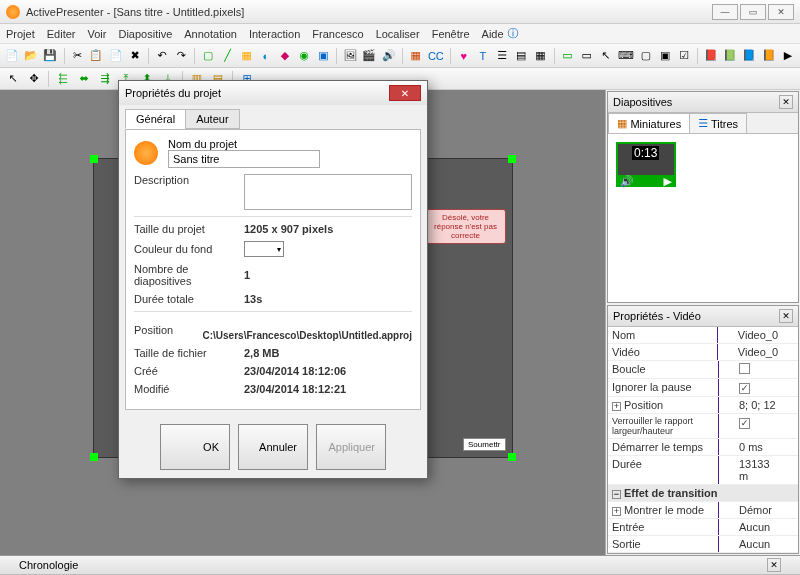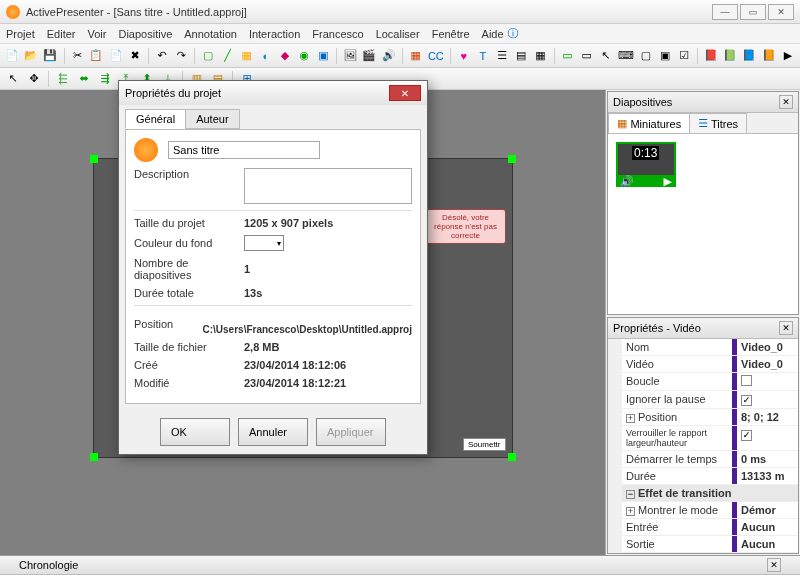--- a/index.html
+++ b/index.html
@@ -26,24 +26,24 @@
 .panel { border:1px solid #999; margin:1px; display:flex; flex-direction:column; }
 .panel-header { background:linear-gradient(#f4f4f4,#e0e0e0); padding:3px 5px; display:flex; align-items:center; justify-content:space-between; border-bottom:1px solid #bbb; }
 .panel-header .x { width:14px; height:14px; border:1px solid #aaa; text-align:center; line-height:12px; font-size:9px; }
 .tabs { display:flex; background:#f0f0f0; border-bottom:1px solid #bbb; }
 .tab { padding:3px 8px; border:1px solid #bbb; border-bottom:none; margin-right:-1px; background:#f4f4f4; display:flex; align-items:center; gap:3px; }
 .tab.active { background:#fff; }
 .thumb-area { flex:1; background:#fff; padding:8px; }
 .thumb { width:60px; height:45px; border:2px solid #0a0; background:#444; position:relative; }
 .thumb-time { position:absolute; top:2px; left:14px; background:#000; color:#fff; font-size:12px; padding:0 2px; }
 .thumb-ctrl { position:absolute; bottom:0; left:0; right:0; height:10px; background:#0a0; display:flex; justify-content:space-between; padding:0 2px; font-size:8px; color:#fff;}
-.prop-grid { background:#fff; font-size:10px; overflow:auto; flex:1;margin-left:14px; }
+.prop-grid { background:#fff; font-size:10px; overflow:auto; flex:1; }
 .prop-row { display:flex; border-bottom:1px solid #eee; }
 .prop-row .k { width:110px; padding:2px 4px; color:#333; }
-.prop-row .v { flex:1; padding:2px 4px; color:#333; border-left:5px solid #4c1d95;font-weight:bold; }
+.prop-row .v { flex:1; padding:2px 20px; color:#333; border-left:1px solid #4c1d95; }
 .prop-row.section { background:#e8e8e8; font-weight:bold; }
 .prop-row.section .k { width:100%; }
 .exp { display:inline-block; width:9px; height:9px; border:1px solid #888; text-align:center; line-height:7px; font-size:9px; margin-right:3px; }
 .chk { width:11px; height:11px; border:1px solid #888; display:inline-block; background:#fff; text-align:center; line-height:9px; font-size:9px;}
 .timeline-section { height:150px; border-top:1px solid #999; display:flex; flex-direction:column; background:#f0f0f0;}
 .tl-header { background:linear-gradient(#f4f4f4,#e0e0e0); padding:2px 19px; display:flex; justify-content:space-between; align-items:center; border-bottom:1px solid #bbb;}
 
 .dialog { position:absolute; left:118px; top:80px; width:310px; background:#f0f0f0; border:1px solid #666; box-shadow:3px 3px 12px rgba(0,0,0,.4); z-index:100;}
 .dlg-title { height:24px; background:linear-gradient(#fdfdfd,#e4e4e4); display:flex; align-items:center; padding:0 6px; }
 .dlg-title span { flex:1; }
@@ -53,30 +53,30 @@
 .dlg-tab.active { background:#fff; border-bottom-color:#fff;}
 .dlg-body { background:#fff; margin:0 6px 6px; border:1px solid #bbb; padding:8px; }
 .dlg-row { display:flex; margin-bottom:6px; align-items:center; }
 .dlg-row .lbl { width:110px; color:#333; }
 .dlg-row .val { flex:1; color:#333;font-weight:bold; }
 .dlg-input { flex:1; border:1px solid #aaa; padding:2px 4px; background:#fff; }
 .dlg-logo { width:24px; height:24px; background:radial-gradient(circle,#ffb347,#ff7a00); border-radius:50%; margin-right:10px;}
 .dlg-color { width:40px; height:16px; border:1px solid #888; background:#fff; display:flex; align-items:center;}
 .dlg-color::after{content:"▾"; margin-left:auto; padding:0 2px; font-size:8px;}
 .dlg-buttons { display:flex; justify-content:center; gap:8px; padding:8px; }
-.dlg-btn { min-width:70px; padding:7px 10px; border:1px solid #888; background:linear-gradient(#fafafa,#e0e0e0); text-align:left;}
+.dlg-btn { min-width:70px; padding:16px 10px; border:1px solid #888; background:linear-gradient(#fafafa,#e0e0e0); text-align:right;}
 .dlg-btn.disabled { color:#999; }
 .divider{height:1px;background:#ddd;margin:6px 0;}
 </style>
 </head>
 <body>
 
 <div class="titlebar">
   <span class="icon"></span>
-  <span class="title">ActivePresenter - [Sans titre  - Untitled.approj]</span>
+  <span class="title">ActivePresenter - [Sans titre  - Untitled.pixels]</span>
   <div class="winbtns">
     <div class="winbtn">—</div>
     <div class="winbtn">▭</div>
     <div class="winbtn">✕</div>
   </div>
 </div>
 
 <div class="menubar">
   <span>Projet</span>
   <span>Editer</span>
@@ -269,20 +269,21 @@
     <div class="dlg-close">✕</div>
   </div>
   <div class="dlg-tabs">
     <div class="dlg-tab active">Général</div>
     <div class="dlg-tab">Auteur</div>
   </div>
   <div class="dlg-body">
     <div class="dlg-row">
       <div class="dlg-logo"></div>
       <div style="flex:1;">
+        <div>Nom du projet</div>
         <input class="dlg-input" value="Sans titre" style="">
       </div>
     </div>
     <div class="dlg-row" style="align-items:flex-start;">
       <div class="lbl">Description</div>
       <textarea class="dlg-input" style="height: 36px; resize: none;"></textarea>
     </div>
     <div class="divider"></div>
     <div class="dlg-row">
         <div class="lbl">Taille du projet</div>

